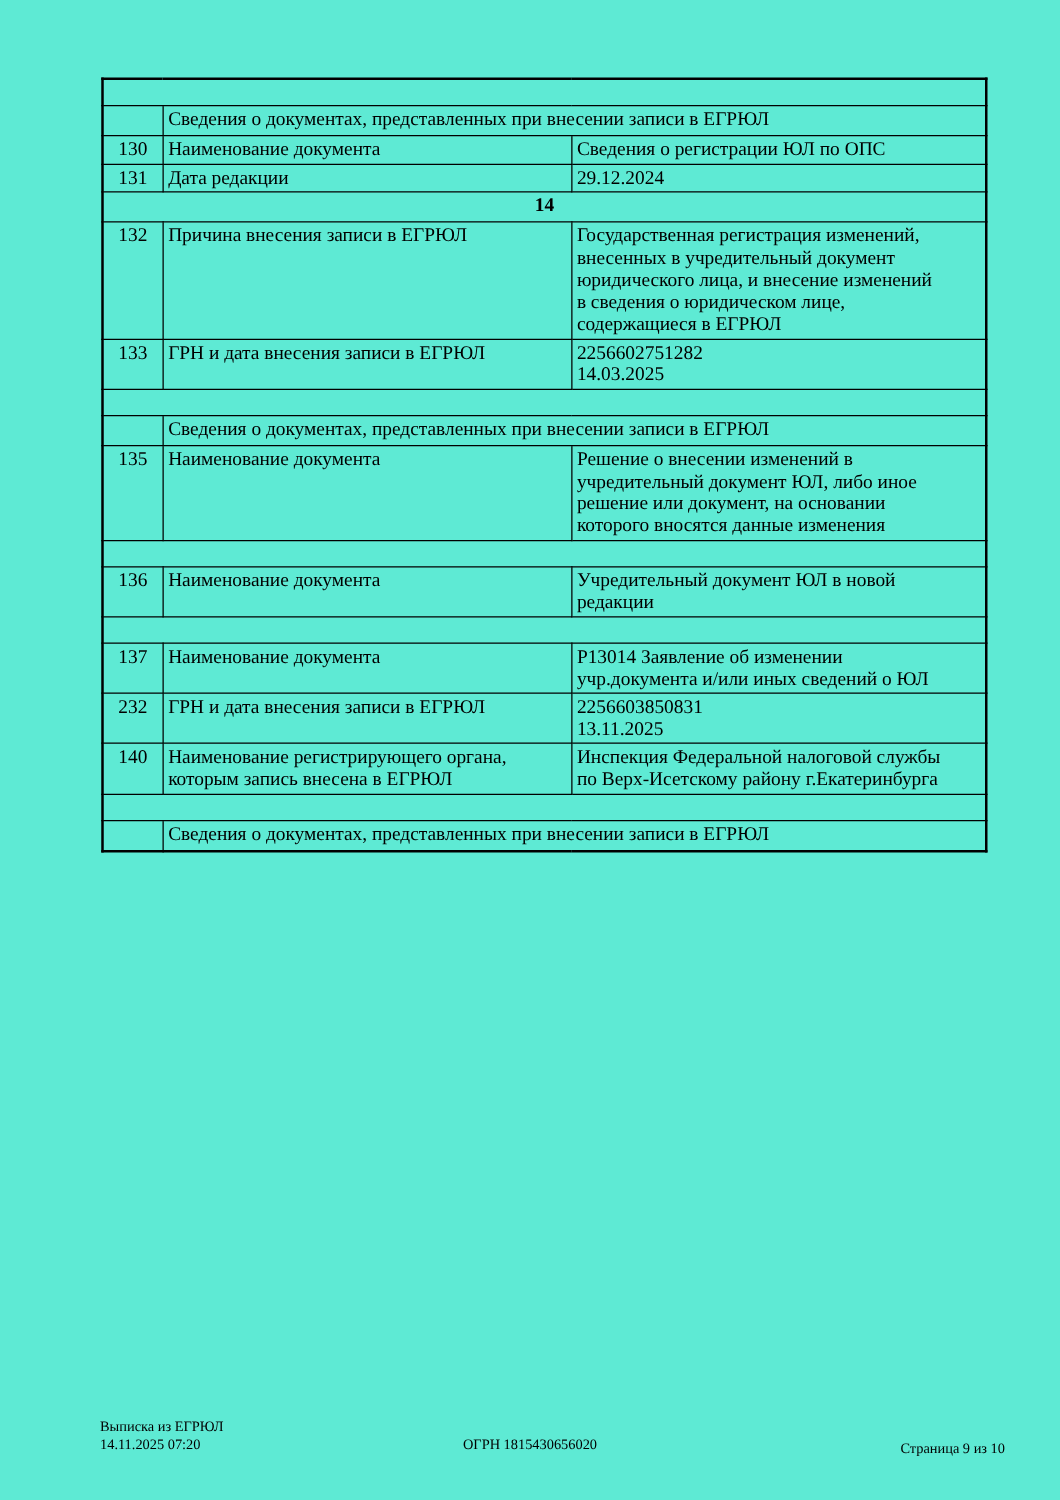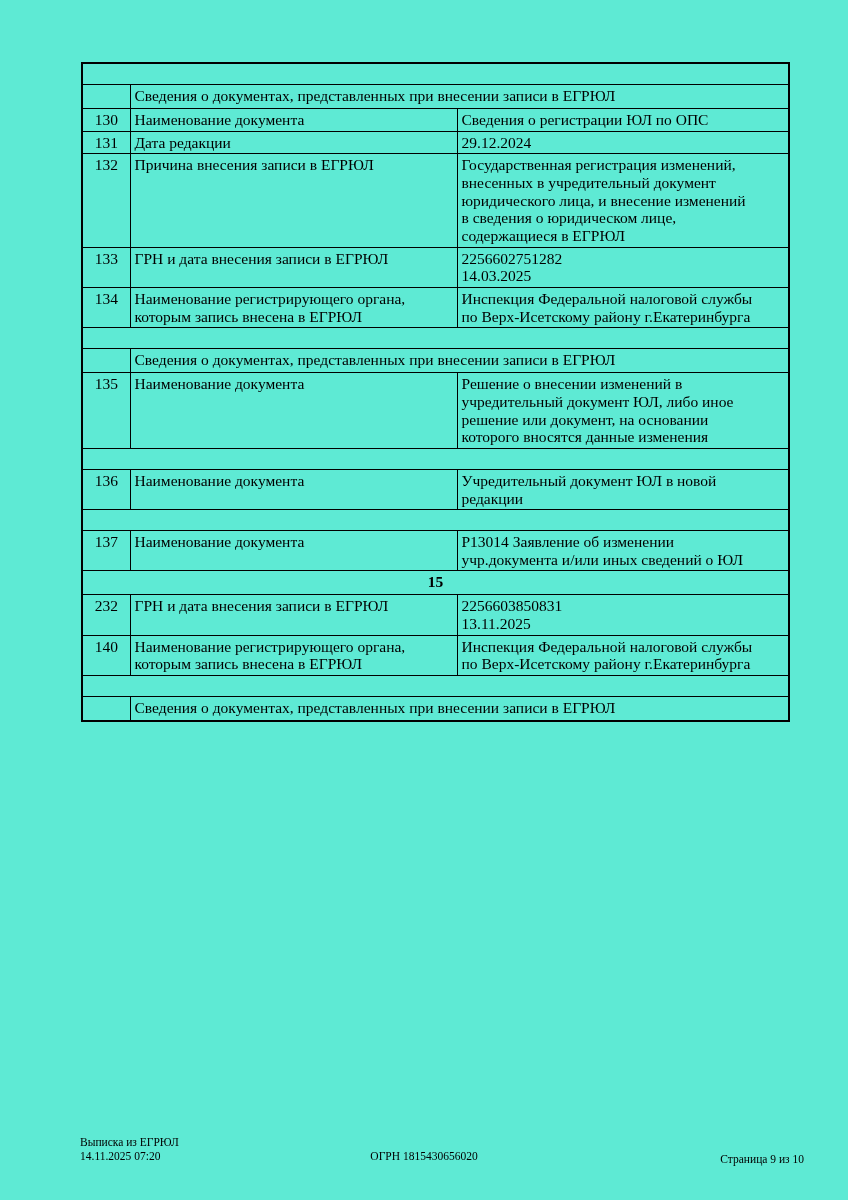--- a/index.html
+++ b/index.html
@@ -108,42 +108,38 @@
         <tr class="row-item">
           <td class="cell-num">130</td>
           <td class="cell-label">Наименование документа</td>
           <td class="cell-value">Сведения о регистрации ЮЛ по ОПС</td>
         </tr>
         <tr class="row-item">
           <td class="cell-num">131</td>
           <td class="cell-label">Дата редакции</td>
           <td class="cell-value">29.12.2024</td>
         </tr>
+        <tr class="row-section">
+          <td class="cell-section" colspan="3">14</td>
+        </tr>
         <tr class="row-item">
           <td class="cell-num">132</td>
           <td class="cell-label">Причина внесения записи в ЕГРЮЛ</td>
           <td class="cell-value">Государственная регистрация изменений,
 внесенных в учредительный документ
 юридического лица, и внесение изменений
 в сведения о юридическом лице,
 содержащиеся в ЕГРЮЛ</td>
         </tr>
         <tr class="row-item">
           <td class="cell-num">133</td>
           <td class="cell-label">ГРН и дата внесения записи в ЕГРЮЛ</td>
           <td class="cell-value">2256602751282
 14.03.2025</td>
         </tr>
-        <tr class="row-item">
-          <td class="cell-num">134</td>
-          <td class="cell-label">Наименование регистрирующего органа,
-которым запись внесена в ЕГРЮЛ</td>
-          <td class="cell-value">Инспекция Федеральной налоговой службы
-по Верх-Исетскому району г.Екатеринбурга</td>
-        </tr>
         <tr class="row-spacer">
           <td class="cell-spacer" colspan="3"></td>
         </tr>
         <tr class="row-group-header">
           <td class="cell-num"></td>
           <td class="cell-group-header" colspan="2">Сведения о документах, представленных при внесении записи в ЕГРЮЛ</td>
         </tr>
         <tr class="row-item">
           <td class="cell-num">135</td>
           <td class="cell-label">Наименование документа</td>
@@ -162,23 +158,20 @@
 редакции</td>
         </tr>
         <tr class="row-spacer">
           <td class="cell-spacer" colspan="3"></td>
         </tr>
         <tr class="row-item">
           <td class="cell-num">137</td>
           <td class="cell-label">Наименование документа</td>
           <td class="cell-value">Р13014 Заявление об изменении
 учр.документа и/или иных сведений о ЮЛ</td>
-        </tr>
-        <tr class="row-section">
-          <td class="cell-section" colspan="3">15</td>
         </tr>
         <tr class="row-item">
           <td class="cell-num">232</td>
           <td class="cell-label">ГРН и дата внесения записи в ЕГРЮЛ</td>
           <td class="cell-value">2256603850831
 13.11.2025</td>
         </tr>
         <tr class="row-item">
           <td class="cell-num">140</td>
           <td class="cell-label">Наименование регистрирующего органа,

